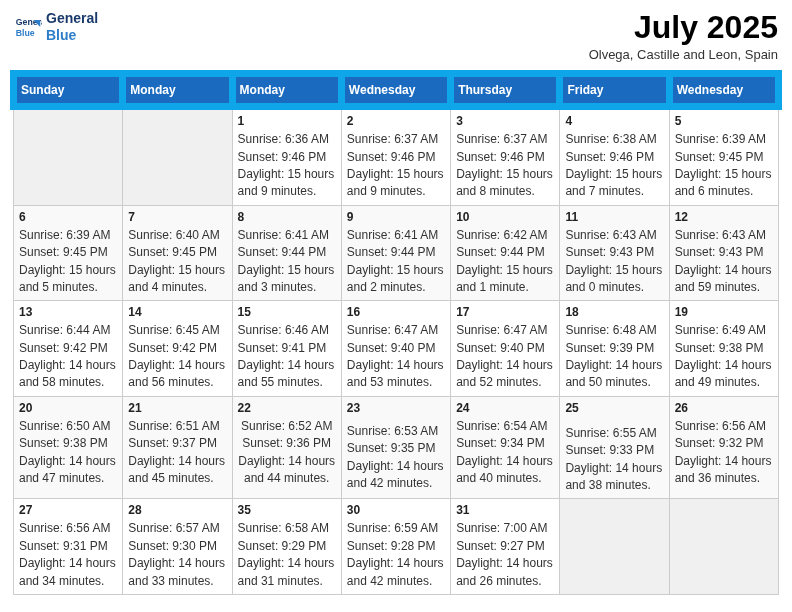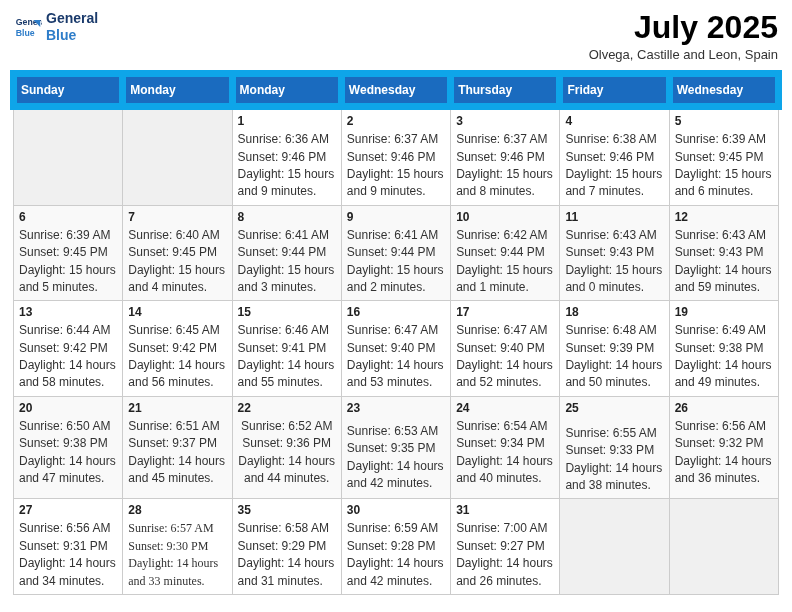--- a/index.html
+++ b/index.html
@@ -291,21 +291,21 @@
       </tr>
       <tr>
         <td>
           <span class="day-number">27</span>
           <div class="day-info" style="white-space: pre-line;">Sunrise: 6:56 AM
 Sunset: 9:31 PM
 Daylight: 14 hours and 34 minutes.</div>
         </td>
         <td>
           <span class="day-number">28</span>
-          <div class="day-info" style="white-space: pre-line; font-family: Liberation Serif, serif;">Sunrise: 6:57 AM
+          <div class="day-info" style="white-space: pre-line;">Sunrise: 6:57 AM
 Sunset: 9:30 PM
 Daylight: 14 hours and 33 minutes.</div>
         </td>
         <td>
           <span class="day-number">35</span>
           <div class="day-info" style="white-space: pre-line;">Sunrise: 6:58 AM
 Sunset: 9:29 PM
 Daylight: 14 hours and 31 minutes.</div>
         </td>
         <td>

